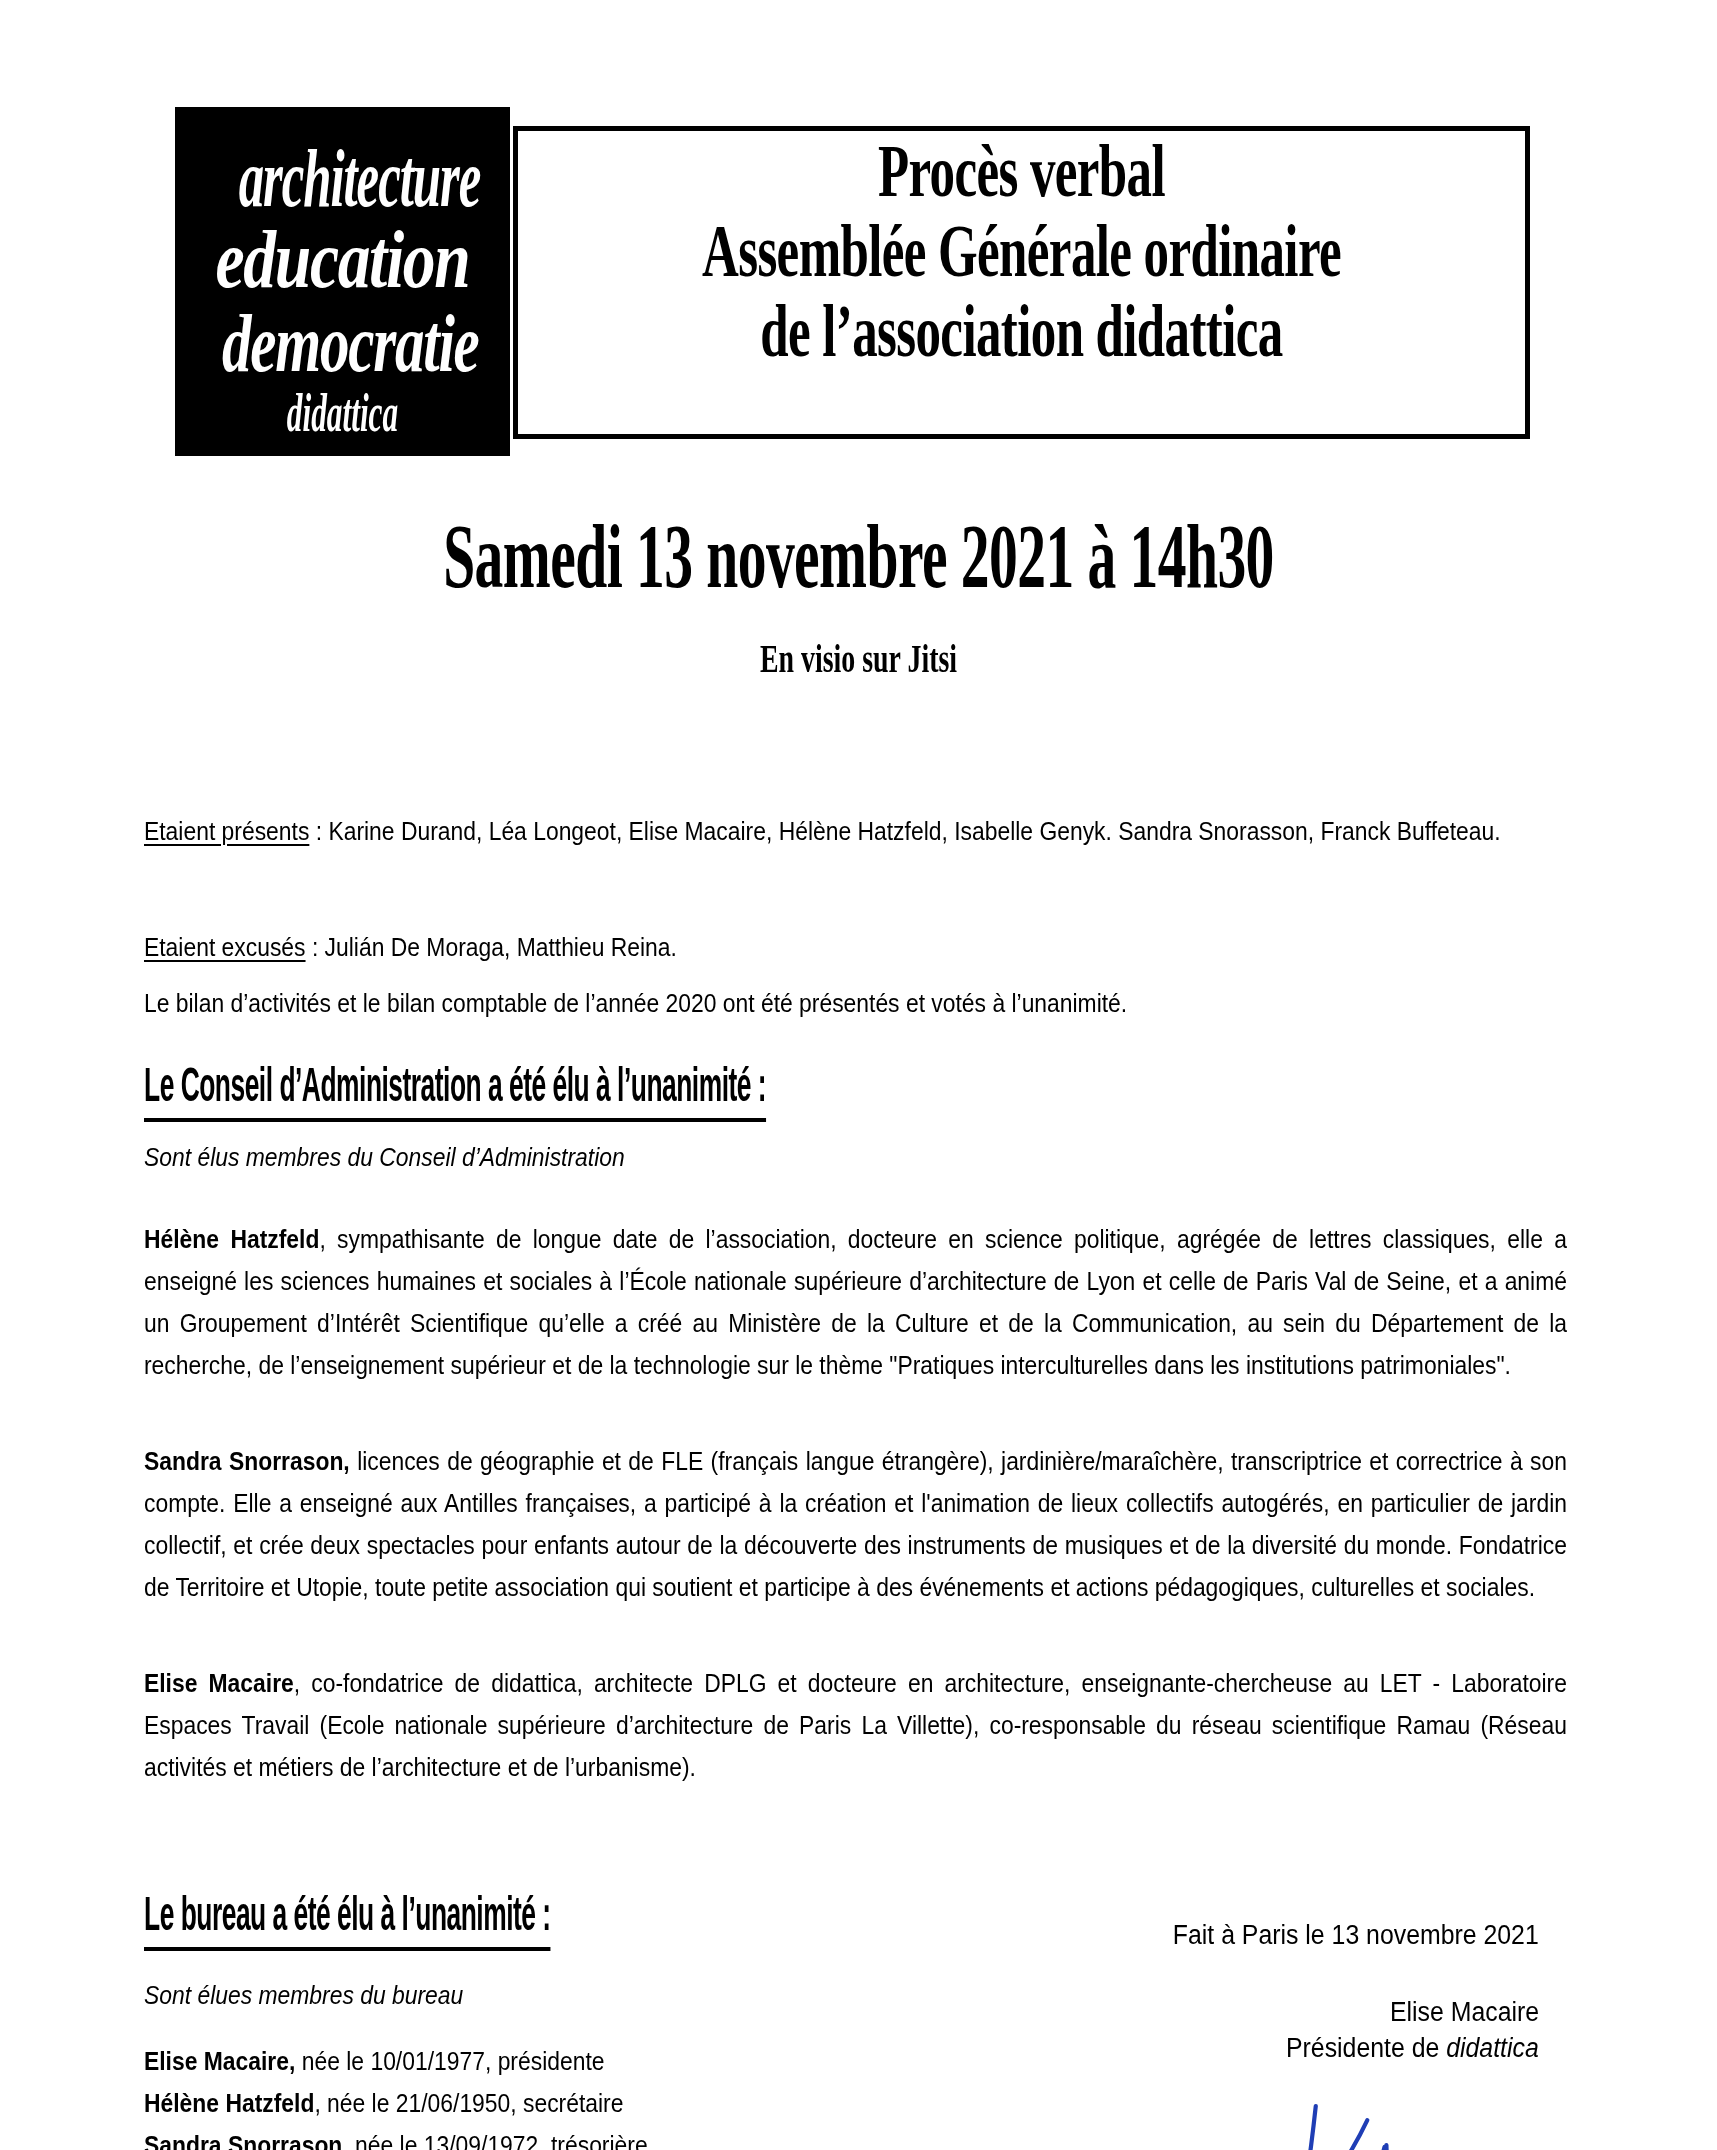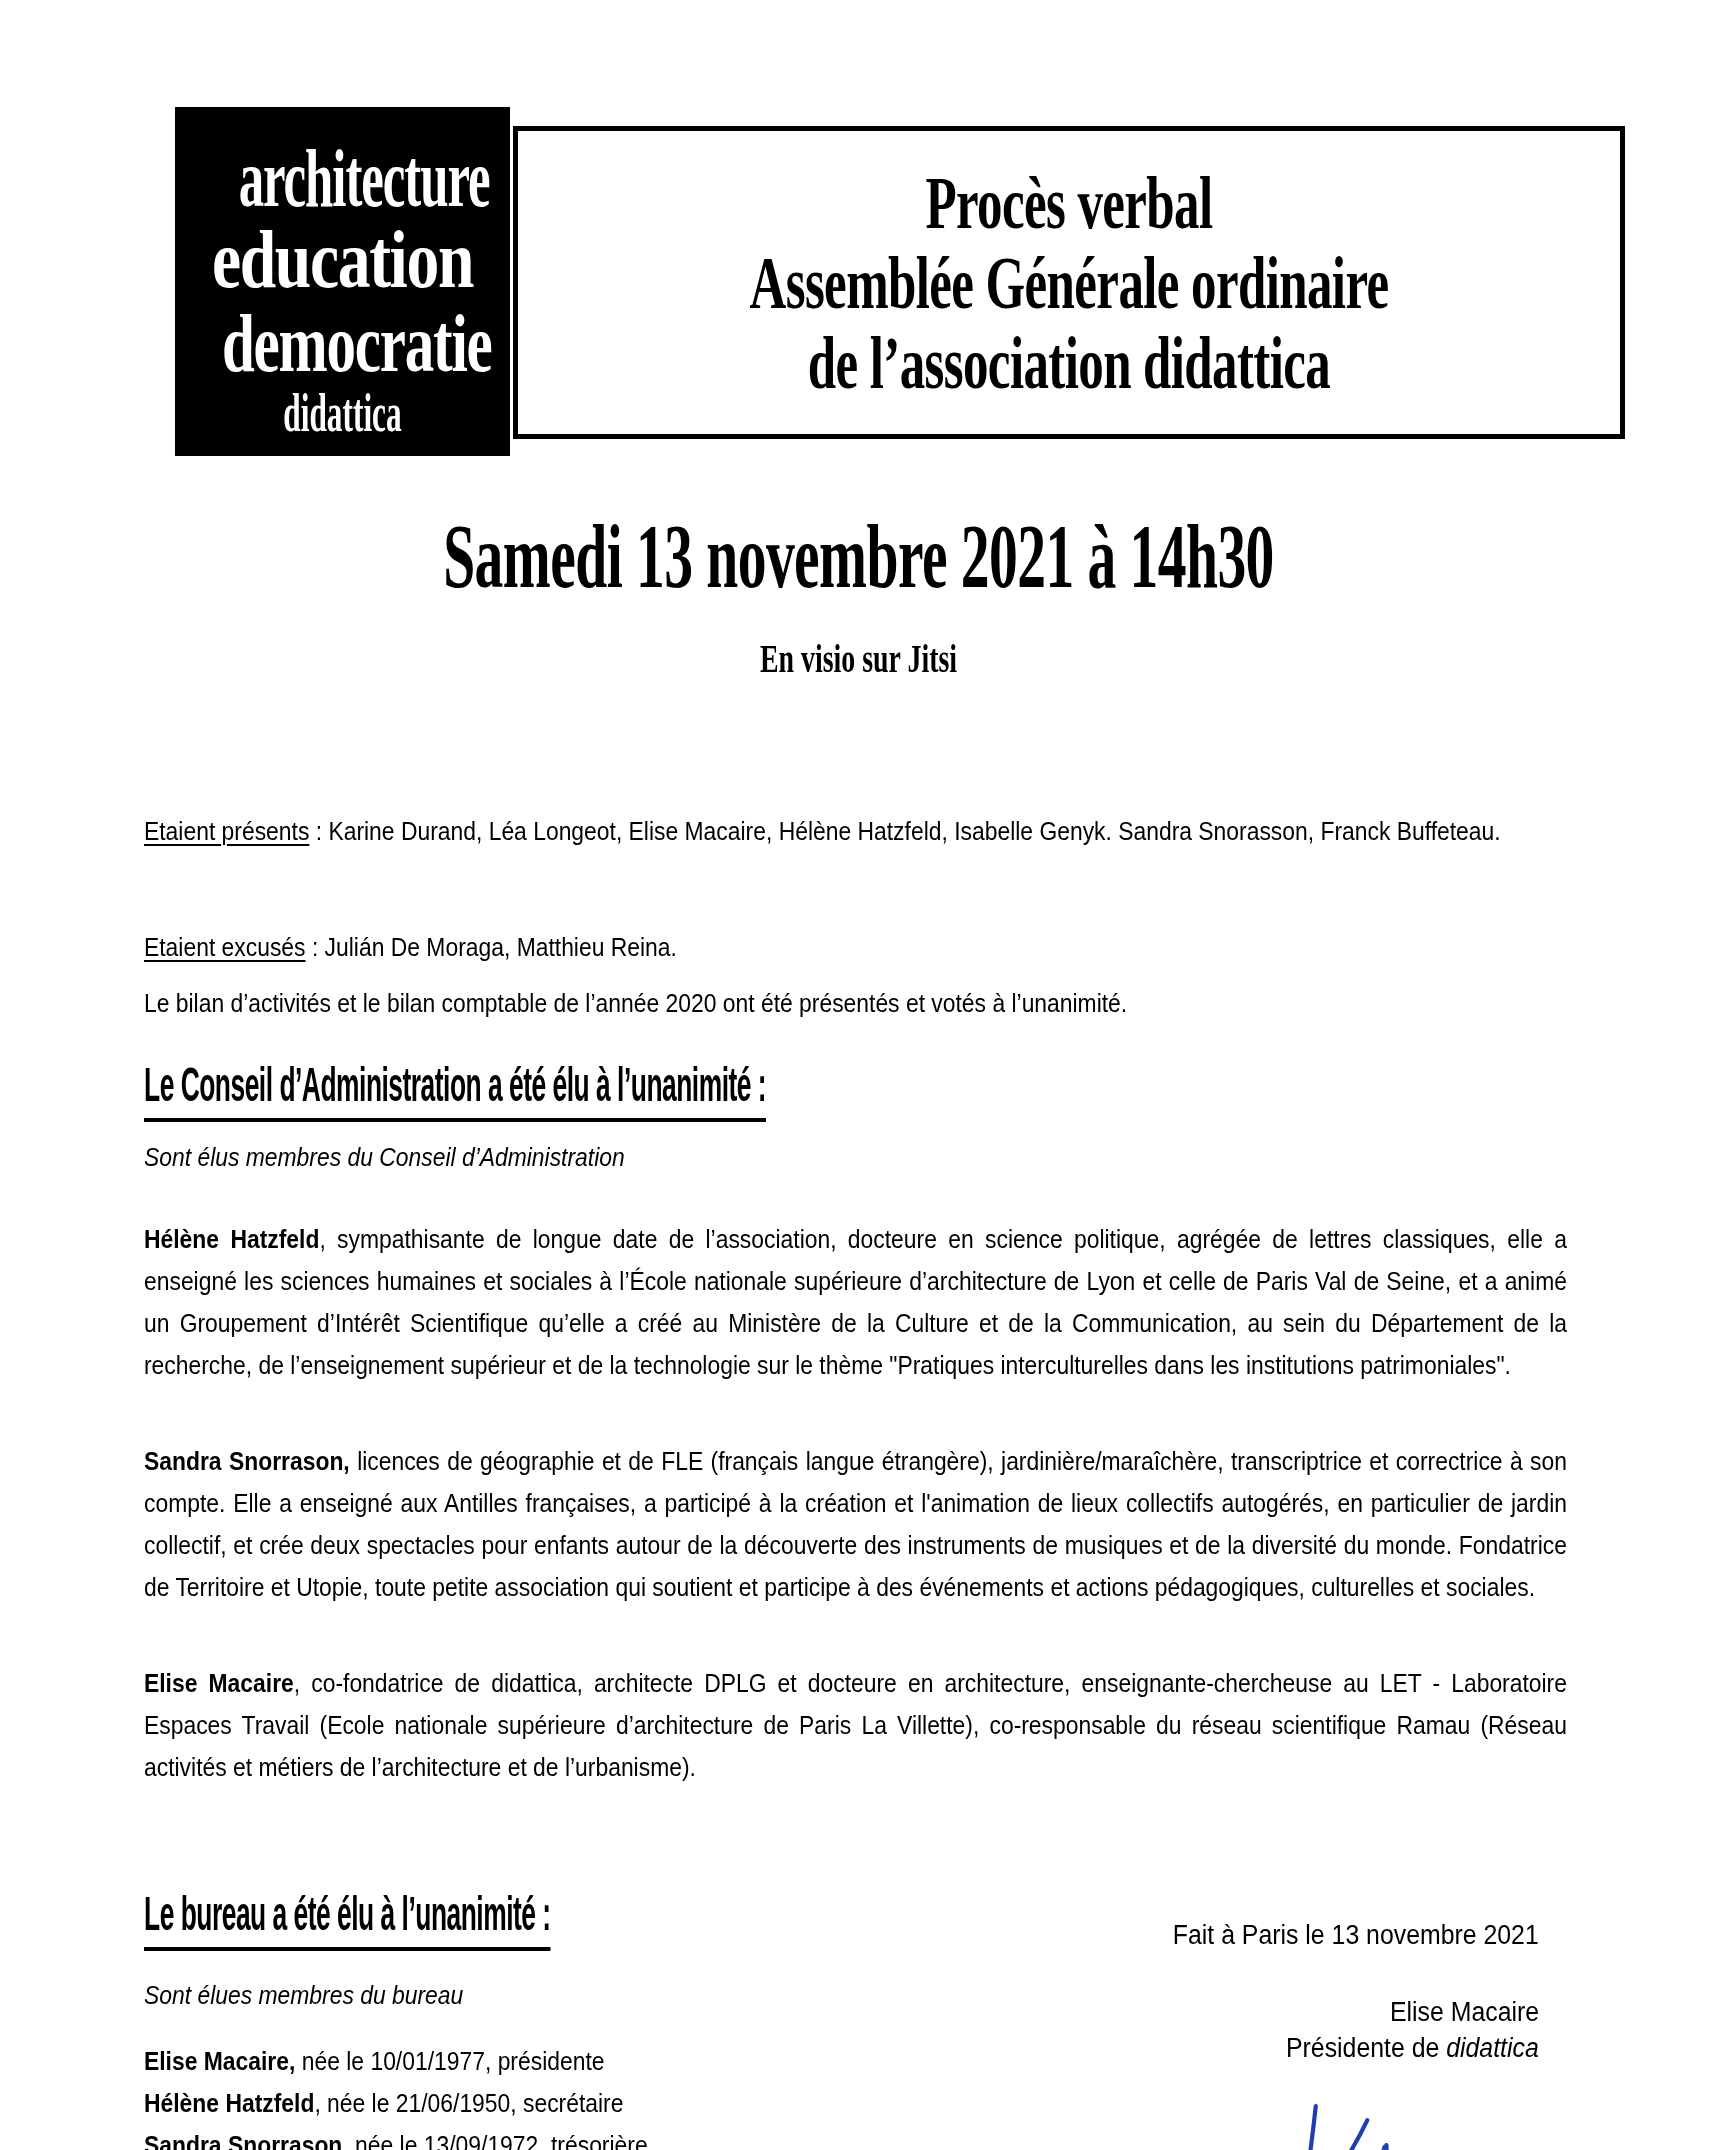--- a/index.html
+++ b/index.html
@@ -7,37 +7,37 @@
     position:relative;
     width:1717px;height:2435px;
     background:#ffffff;
     overflow:hidden;
     font-family:"Liberation Sans", sans-serif;
     color:#000;
   }
   
   .logo-box{
     position:absolute;left:175px;top:107px;width:335px;height:349px;
-    background:#000;color:#fff;
+    background:#000;color:#fff;font-style:italic;
   }
   .logo-line{
     position:absolute;left:0;width:100%;
     font-family:"Liberation Serif", serif;font-weight:bold;
     text-align:center;white-space:nowrap;
     transform-origin:center center;
   }
   .logo-big{font-size:82px;line-height:82px;letter-spacing:-1.7px;}
   .logo-l1{top:30.5px;transform:scaleX(0.62);}
   .logo-l2{top:112px;transform:scaleX(0.80);}
   .logo-l3{top:196px;transform:scaleX(0.72);}
   .logo-l4{top:278px;font-size:54px;line-height:56px;transform:scaleX(0.58);}
   .title-box{
-    position:absolute;left:513px;top:126px;width:1112px;height:313px;
+    position:absolute;left:513px;top:126px;width:1017px;height:313px;
     border:5.2px solid #000;box-sizing:border-box;
-    display:flex;flex-direction:column;justify-content:center;
+    display:flex;flex-direction:column;justify-content:flex-start;
   }
   .title-line{
     width:100%;text-align:center;white-space:nowrap;
     font-family:"Liberation Serif", serif;font-weight:bold;
     font-size:75px;line-height:80px;letter-spacing:-0.9px;
     transform:scaleX(0.68);transform-origin:center center;
   }
   .date-heading{
     position:absolute;left:0;top:512px;width:1717px;
     text-align:center;white-space:nowrap;

